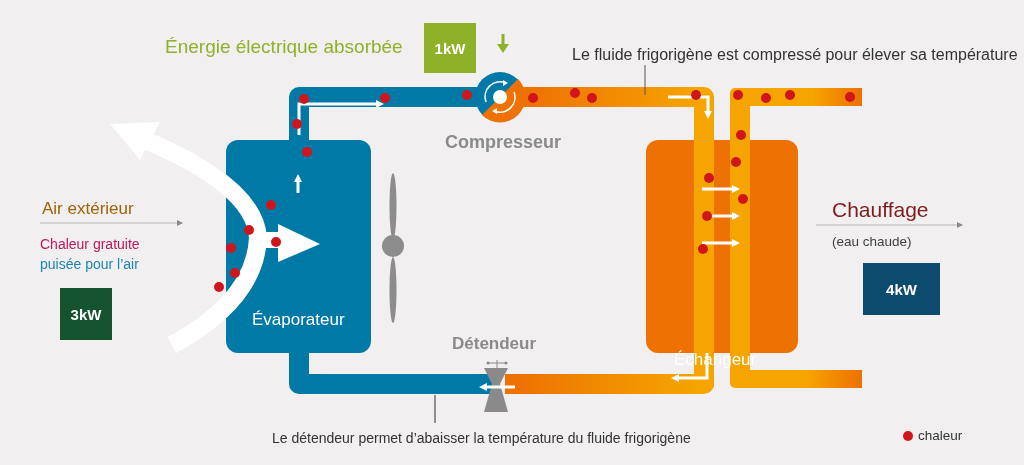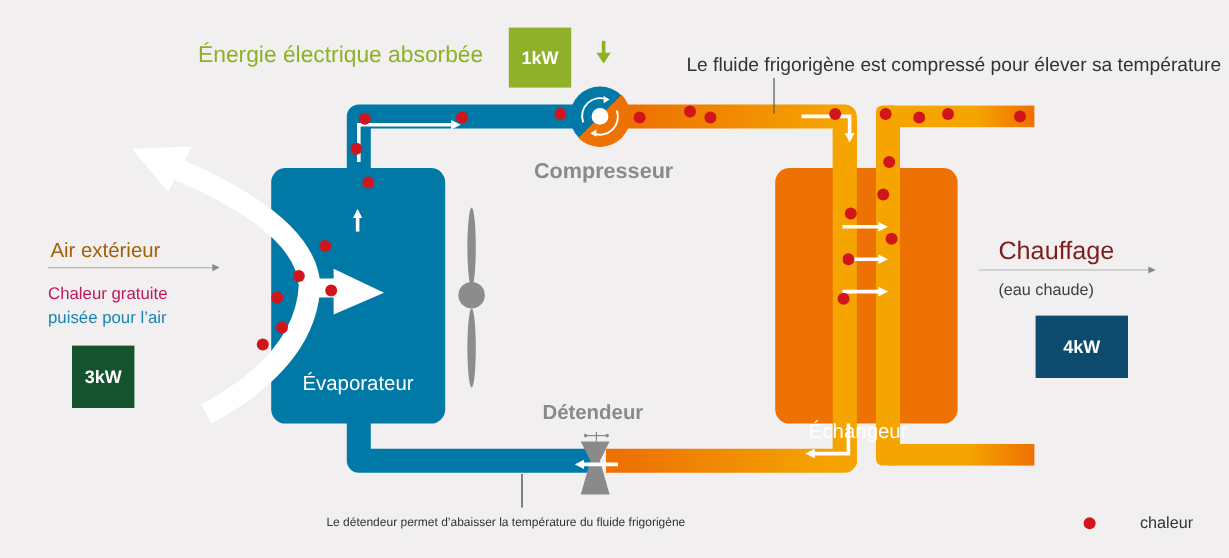--- a/index.html
+++ b/index.html
@@ -151,15 +151,15 @@
 <div class="box" style="left:60px; top:288px; width:52px; height:52px; background:#14532d;">3kW</div>
 
 <div class="lbl" style="left:252px; top:310px; font-size:17px; color:#ffffff;">Évaporateur</div>
 <div class="lbl" style="left:674px; top:310px; font-size:17px; color:#ffffff;margin-top:40px;">Échangeur</div>
 
 <div class="lbl" style="left:832px; top:198px; font-size:21px; color:#7f1d1d;">Chauffage</div>
 <div class="lbl" style="left:832px; top:234px; font-size:13.5px; color:#404040;">(eau chaude)</div>
 <div class="box" style="left:863px; top:263px; width:77px; height:52px; background:#0c4a6e;">4kW</div>
 
 <div class="lbl" style="left:452px; top:334px; font-size:17px; font-weight:bold; color:#8a8a8a;text-align:center;">Détendeur</div>
-<div class="lbl" style="left:272px; top:430px; font-size:10px; color:#333;">Le détendeur permet d’abaisser la température du fluide frigorigène</div>
+<div class="lbl" style="left:272px; top:430px; font-size:14px; color:#333;">Le détendeur permet d’abaisser la température du fluide frigorigène</div>
 
-<div class="lbl" style="left:918px; top:428px; font-size:13.5px; color:#333;margin-left:32px;">chaleur</div>
+<div class="lbl" style="left:918px; top:428px; font-size:13.5px; color:#333;">chaleur</div>
 
 </body></html>

